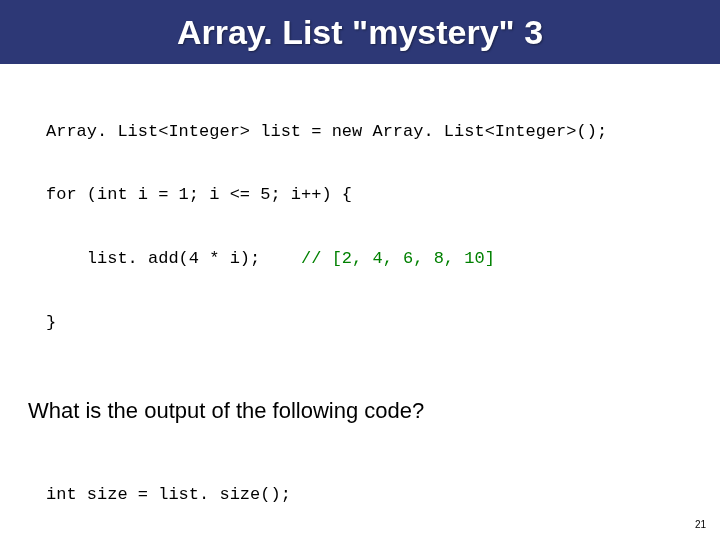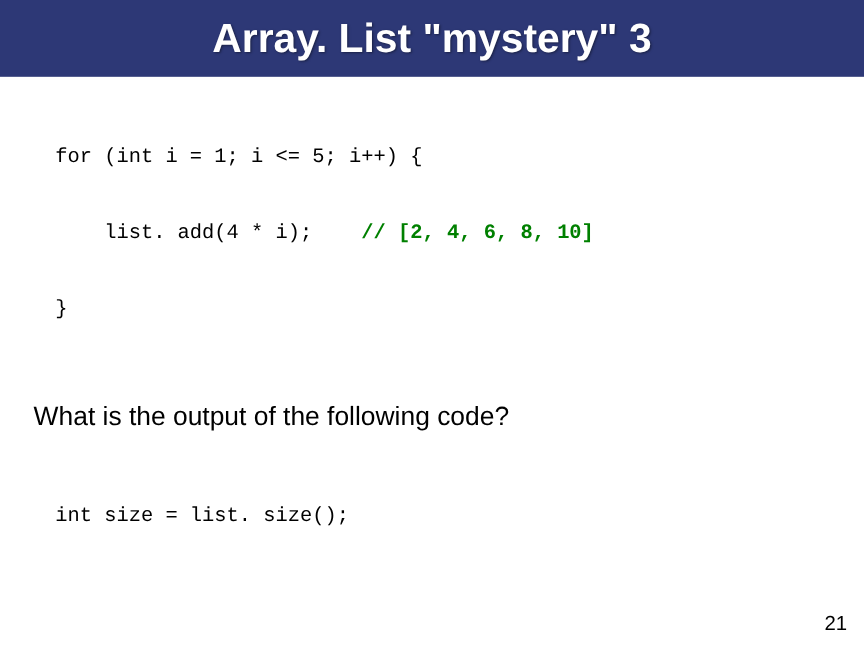--- a/index.html
+++ b/index.html
@@ -30,49 +30,50 @@
   }
   .code {
     font-family: "Courier New", Courier, monospace;
     font-size: 17px;
     white-space: pre;
     line-height: 1.25;
     color: #000;
   }
   .comment-green {
     color: #008000;
-    font-weight: bold;
+    font-weight: normal;
   }
   .question {
     font-family: "Segoe UI", Arial, sans-serif;
     font-size: 22px;
     color: #000;
     margin: 22px 0 18px 0;
     padding-left: 0;
   }
   .indent1 { margin-left: 18px; }
   .page-num {
     position: absolute;
     right: 14px;
     bottom: 10px;
-    font-size: 17px;
+    font-size: 10px;
     color: #000;
     font-family: Arial, sans-serif;
   }
 </style>
 </head>
 <body>
 
 <div class="title-bar">
   <div class="title-text">Array. List "mystery" 3</div>
 </div>
 
 <div class="content">
 
   <div class="code indent1">
+    <div>Array. List&lt;Integer&gt; list = new Array. List&lt;Integer&gt;();</div>
     <div>for (int i = 1; i &lt;= 5; i++) {</div>
     <div><span>    list. add(4 * i);    </span><span class="comment-green">// [2, 4, 6, 8, 10]</span></div>
     <div>}</div>
   </div>
 
   <div class="question">What is the output of the following code?</div>
 
   <div class="code indent1">
     <div>int size = list. size();</div>
     

